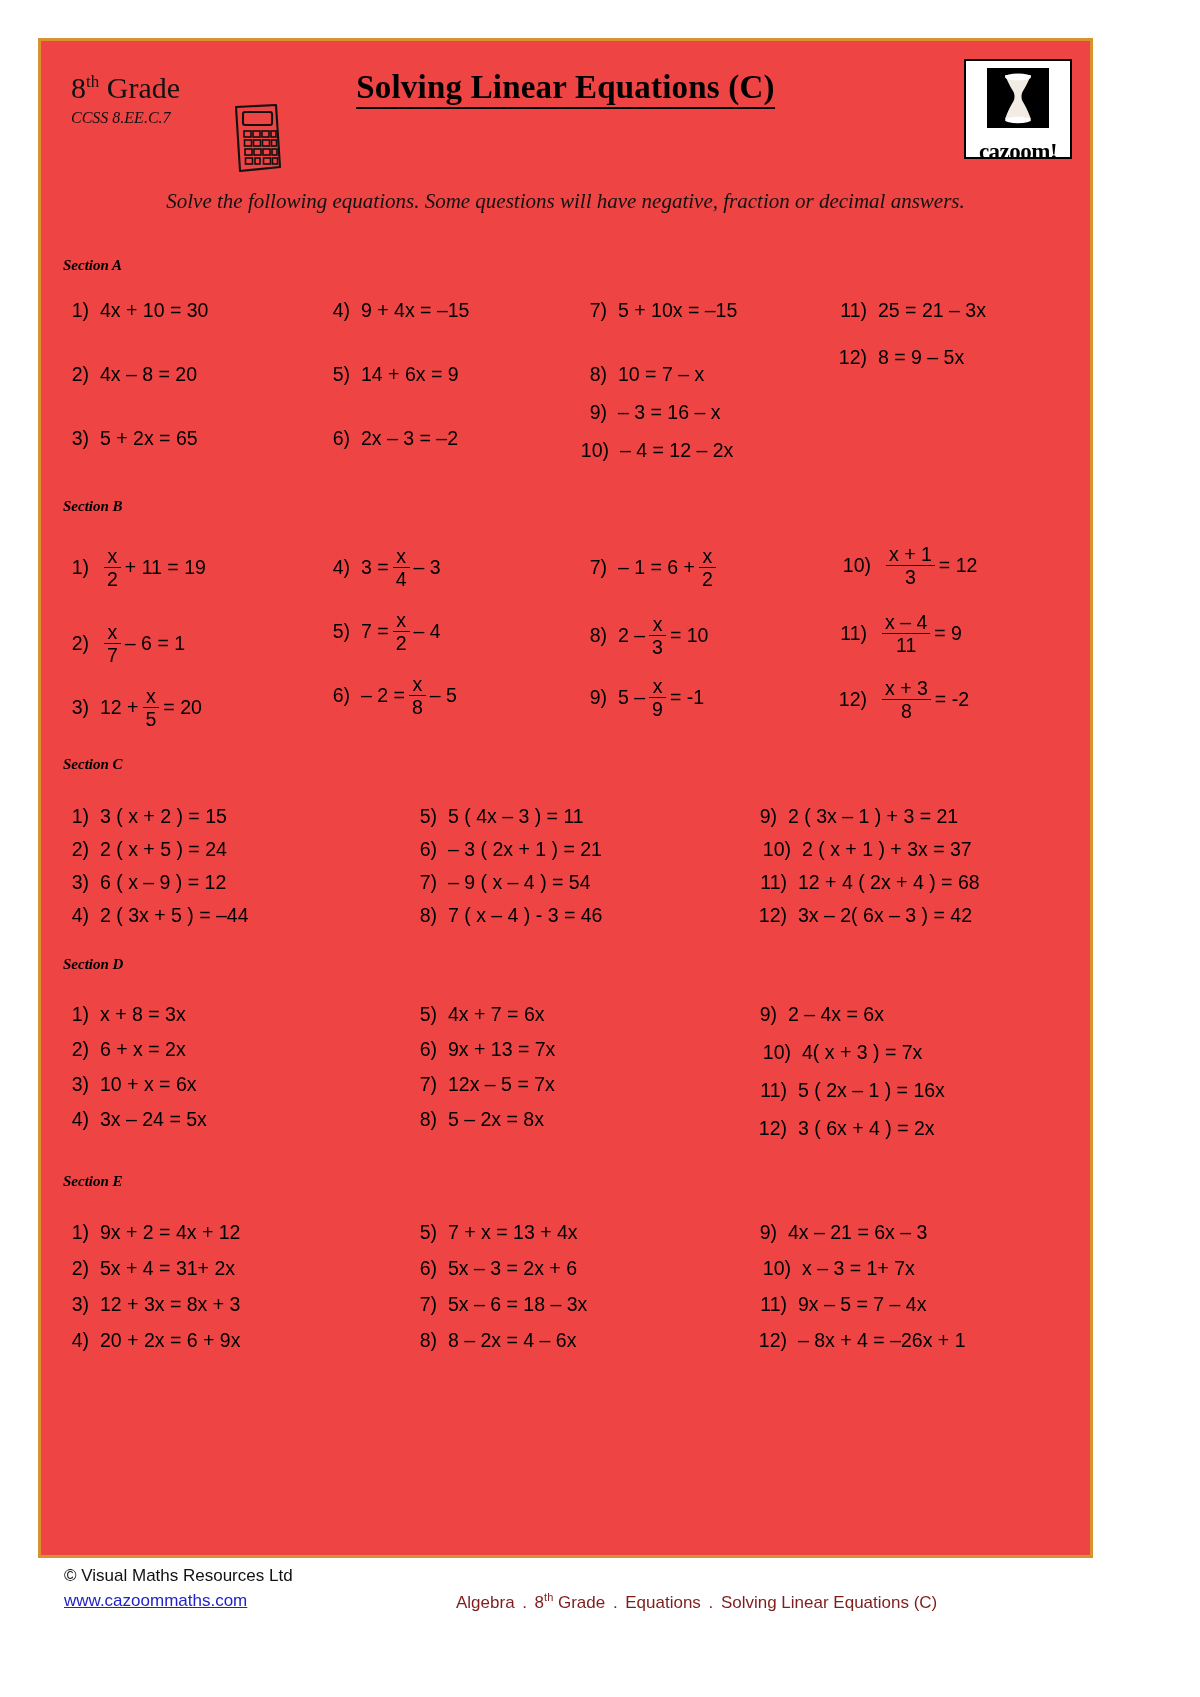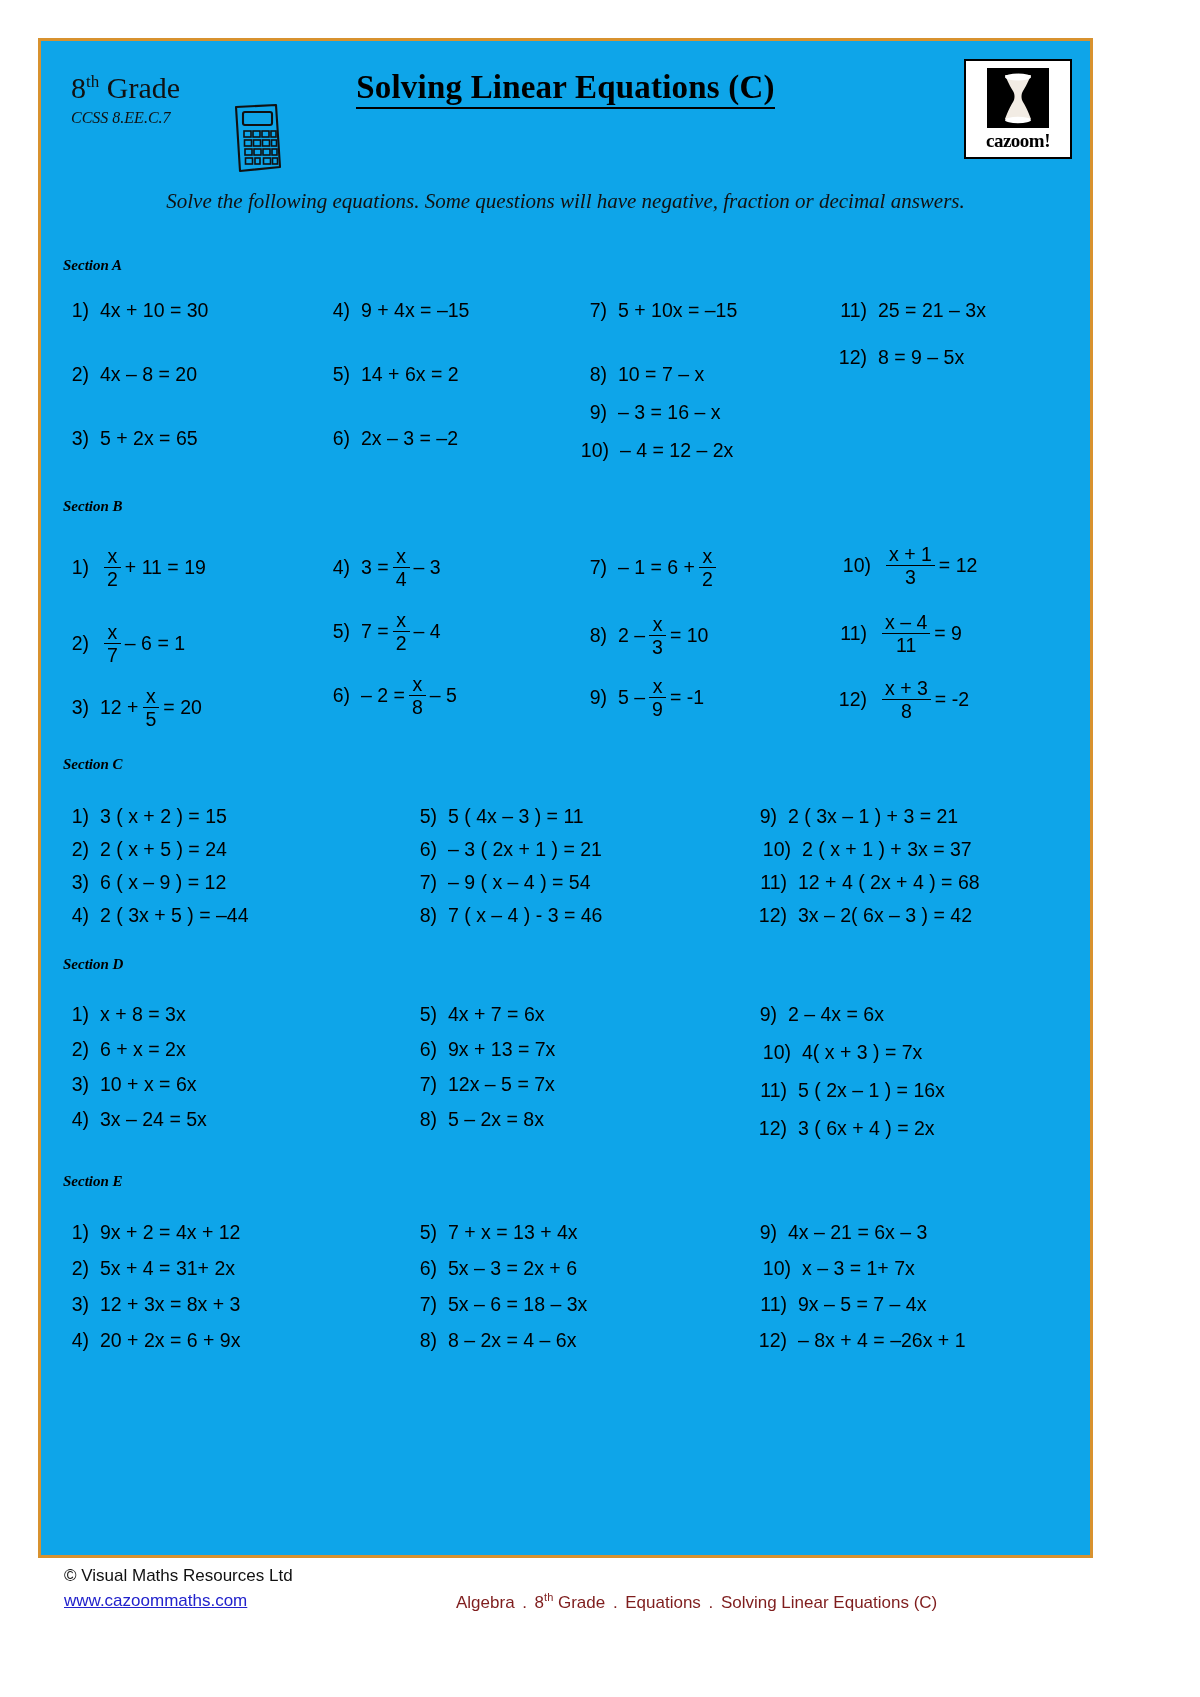--- a/index.html
+++ b/index.html
@@ -11,21 +11,21 @@
   }
   .page{
     position:absolute;left:0;top:0;width:1200px;height:1697px;
     background:#fff;
   }
   .frame{
     position:absolute;left:38px;top:38px;
     width:1055px;height:1520px;
     border:3px solid #d8922f;
     box-sizing:border-box;
-    background:#0ea5e9;
+    background:#ef4444;
   }
 
   
   .hdr{position:absolute;left:0;top:0;width:100%;height:130px;}
   .grade{
     position:absolute;left:30px;top:30px;
     font-family:"Liberation Serif", serif;
     font-size:30px;font-weight:400;color:#111;white-space:nowrap;
   }
   .grade sup{font-size:17px;vertical-align:super;}
@@ -49,22 +49,22 @@
     border:2px solid #000;background:#fff;
     box-sizing:border-box;
     padding:7px 8px 4px 8px;
   }
   .logo-img{
     width:62px;height:60px;background:#000;margin:0 auto;
     position:relative;overflow:hidden;
   }
   .logo-word{
     text-align:center;font-family:"Liberation Serif", serif;
-    font-weight:700;font-size:19px;letter-spacing:-.5px;
-    line-height:1;margin-top:3px;
+    font-weight:700;font-size:23px;letter-spacing:-.5px;
+    line-height:1;margin-top:12px;
   }
 
   .instr{
     position:absolute;left:0;right:0;top:148px;text-align:center;
     font-family:"Liberation Serif", serif;
     font-style:italic;font-size:21px;color:#111;
   }
 
   
   .section-label{
@@ -196,21 +196,21 @@
         </div>
         <div class="q" style="left: 283px; top: 258px;">
           <span class="qnum" style="width: 26px;">4)</span>
           <span class="qbody">
             <span class="tok">9 + 4x = –15</span>
           </span>
         </div>
         <div class="q" style="left: 283px; top: 322px;">
           <span class="qnum" style="width: 26px;">5)</span>
           <span class="qbody">
-            <span class="tok">14 + 6x = 2</span>
+            <span class="tok">14 + 6x = 9</span>
           </span>
         </div>
         <div class="q" style="left: 283px; top: 386px;">
           <span class="qnum" style="width: 26px;">6)</span>
           <span class="qbody">
             <span class="tok">2x – 3 = –2</span>
           </span>
         </div>
         <div class="q" style="left: 540px; top: 258px;">
           <span class="qnum" style="width: 26px;">7)</span>

